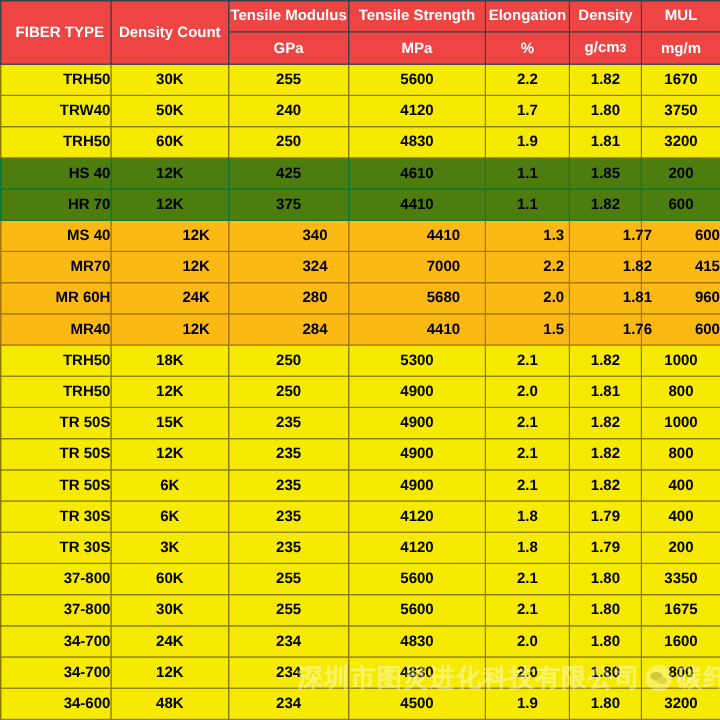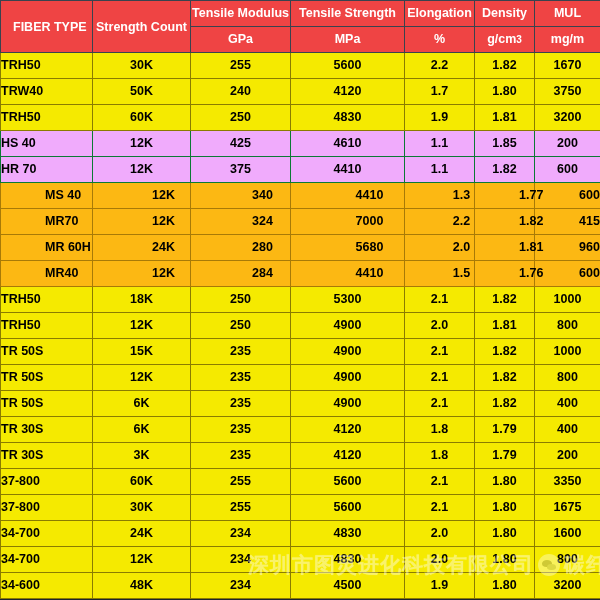--- a/index.html
+++ b/index.html
@@ -45,24 +45,24 @@
     text-align:center;
     font-weight:bold;
     font-size:12.5px;
     color:#000000;
     height:25px;
     line-height:25px;
     padding:0;
     white-space:nowrap;
   }
   tbody tr.yellow td{background:#f5ea00;border-color:#8a7c00;}
-  tbody tr.green  td{background:#f0abfc;border-color:#0c7a35;}
+  tbody tr.green  td{background:#4d7c0f;border-color:#0c7a35;}
   tbody tr.orange td{background:#fcb813;border-color:#a87a07;padding-left:44px;}
 
-  tbody td.name{text-align:left;}
+  tbody td.name{text-align:right;}
 
   
   #watermark{
     position:absolute;
     left:248px;top:548px;
     width:352px;height:34px;
     display:flex;align-items:center;
     pointer-events:none;
     opacity:.42;
     white-space:nowrap;
@@ -105,21 +105,21 @@
         <col class="c1">
         <col class="c2">
         <col class="c3">
       <col class="c4">
         <col class="c5">
         <col class="c6">
     </colgroup>
     <thead>
       <tr>
         <td class="tall lead" rowspan="2">FIBER TYPE</td>
-        <td class="tall" rowspan="2">Strength Count</td>
+        <td class="tall" rowspan="2">Density Count</td>
         <td>Tensile Modulus</td>
         <td>Tensile Strength</td>
         <td>Elongation</td>
         <td>Density</td>
         <td>MUL</td>
       </tr>
       <tr>
         <td>GPa</td>
         <td>MPa</td>
         <td>%</td>

